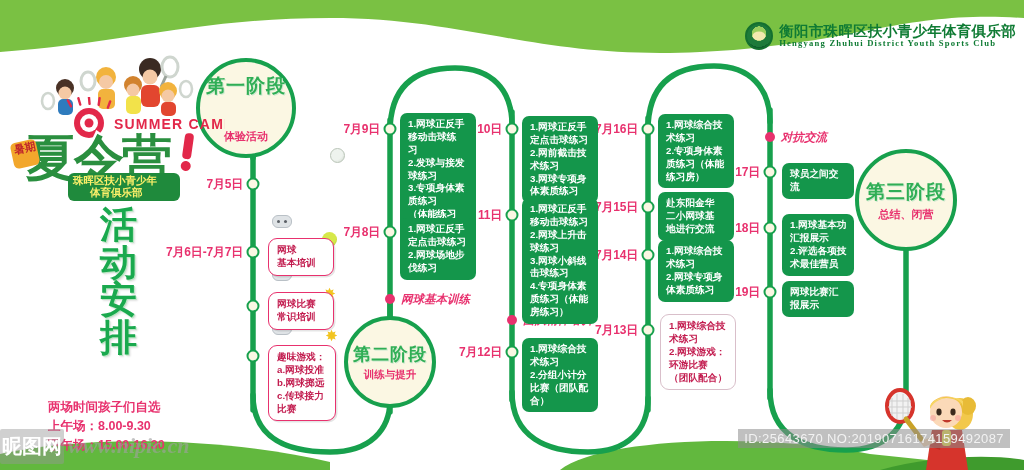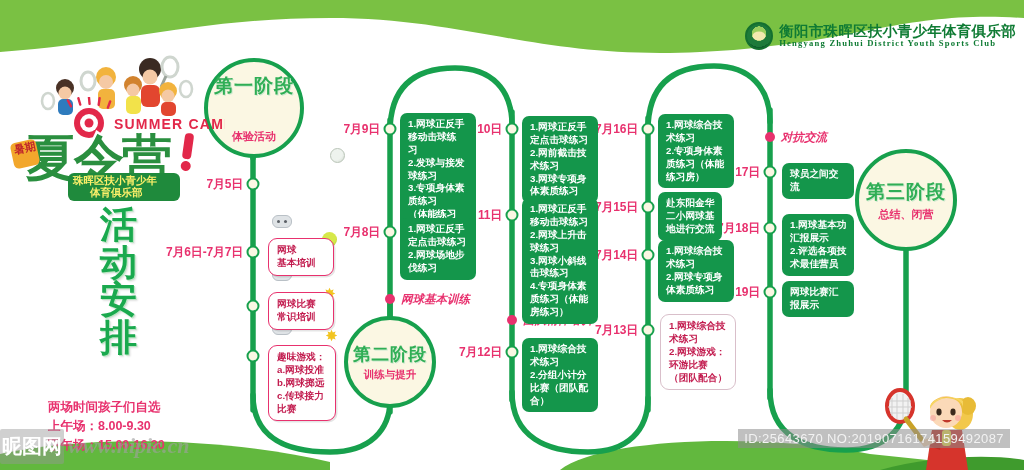--- a/index.html
+++ b/index.html
@@ -237,21 +237,21 @@
       <path d="M906,405 L906,240"></path>
 
       <path d="M253,158 L253,150"></path>
 
       <path d="M390,300 L390,318"></path>
     </g>
   </svg>
 
   <div class="layer">
 
-    <div class="phase" style="left:254px; top:108px; width:100px; height:100px;gap:28px;">
+    <div class="phase" style="left:246px; top:108px; width:100px; height:100px;gap:28px;">
       <div class="p-cn" style="font-size:19px;">第一阶段</div>
       <div class="p-sub" style="font-size:11px;">体验活动</div>
     </div>
 
     <div class="phase" style="left:390px; top:362px; width:92px; height:92px;">
       <div class="p-cn" style="font-size:17.5px;">第二阶段</div>
       <div class="p-sub" style="font-size:10.5px;">训练与提升</div>
     </div>
 
     <div class="phase" style="left:906px; top:200px; width:102px; height:102px;">
@@ -342,21 +342,21 @@
     <div class="node" style="left:648px; top:129px;"></div>
     <div class="datelbl" style="left:638px; top:129px;">7月16日</div>
     <div class="card green" style="left:658px; top:114px; width:76px;">1.网球综合技
 术练习
 2.专项身体素
 质练习（体能
 练习房）</div>
 
     <div class="node" style="left:648px; top:207px;"></div>
     <div class="datelbl" style="left:638px; top:207px;">7月15日</div>
-    <div class="card green" style="left:658px; top:192px; width:64px;">赴东阳金华
+    <div class="card green" style="left:658px; top:192px; width:76px;">赴东阳金华
 二小网球基
 地进行交流</div>
 
     <div class="node" style="left:648px; top:255px;"></div>
     <div class="datelbl" style="left:638px; top:255px;">7月14日</div>
     <div class="card green" style="left:658px; top:240px; width:76px;">1.网球综合技
 术练习
 2.网球专项身
 体素质练习</div>
 

